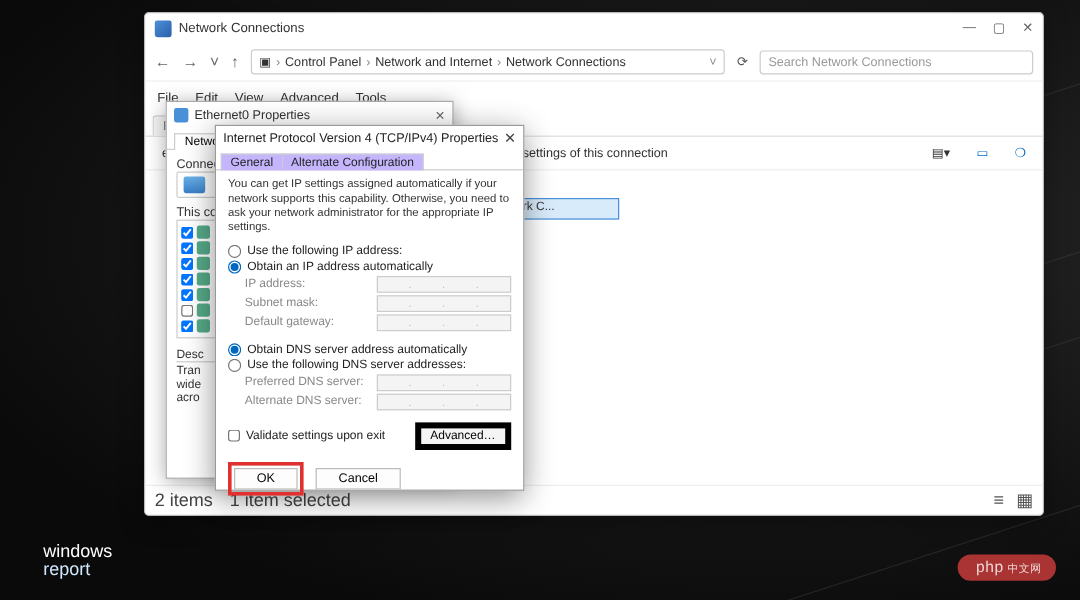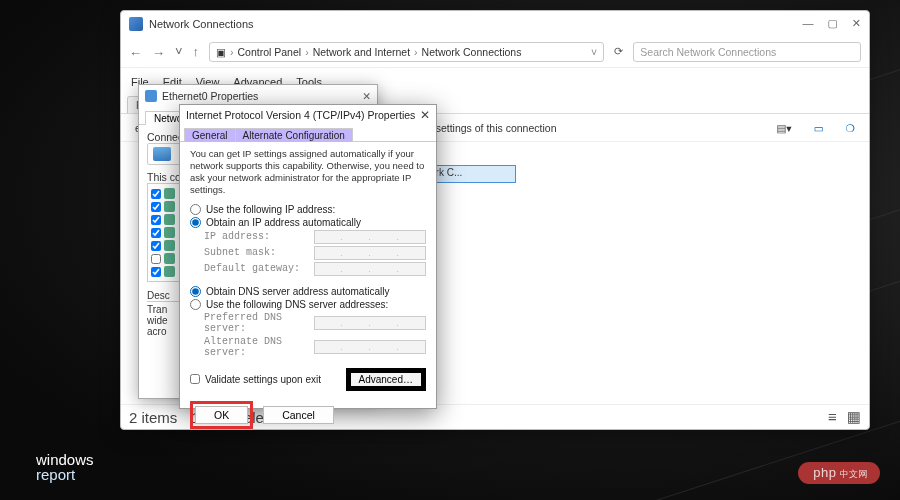--- a/index.html
+++ b/index.html
@@ -58,21 +58,21 @@
 .ipv4-title { height: 20px; display: flex; align-items: center; padding: 0 6px; font-size: 10.5px; }
 .ipv4-title .x { margin-left: auto; color: #444; font-size: 12px; }
 .ipv4-tabs { display: flex; margin: 3px 0 0 4px; }
 .ipv4-tabs .tab { border: 1px solid #ccc; border-bottom: none; padding: 1px 7px; background: #c4b5fd; font-size: 10px; }
 .ipv4-tabs .tab + .tab { margin-left: -1px; }
 .ipv4-body { border-top: 1px solid #ccc; margin-top: -1px; padding: 6px 10px 4px; }
 .ipv4-info { font-size: 9.5px; line-height: 1.25; color: #333; margin-bottom: 8px; }
 .radio-row { display: flex; align-items: center; gap: 5px; margin: 2px 0; font-size: 10px; }
 .radio-row input[type=radio] { accent-color: #0067c0; width: 11px; height: 11px; }
 .field-row { display: flex; align-items: center; margin: 2px 0 2px 14px; font-size: 10px; color: #888; }
-.field-row .lbl { width: 110px; font-family: Liberation Mono, monospace; }
+.field-row .lbl { width: 110px; }
 .field-row .ipbox { flex: 1; border: 1px solid #ccc; background: #f4f4f4; height: 14px; display: flex; align-items: center; justify-content: space-evenly; color: #bbb; font-size: 9px; }
 .validate-row { display: flex; align-items: center; gap: 5px; margin-top: 10px; font-size: 10px; }
 .validate-row input[type=checkbox] { width: 10px; height: 10px; }
 .adv-btn { margin-left: auto; border: 5px solid #000000; background: #f4f4f4; padding: 1px 8px; font-size: 10px; }
 .btn-row { display: flex; justify-content: flex-start; align-items: center; gap: 10px; padding: 6px 10px 8px; }
 .btn { border: 1px solid #bbb; background: #fdfdfd; padding: 2px 18px; font-size: 10.5px; }
 .btn-highlight { border: 3px solid #e03030; padding: 2px; display: inline-block; }
 
 
 .wr-logo { position: absolute; left: 36px; bottom: 18px; color: #cfe8ff; font-size: 15px; line-height: 1; font-weight: 300; }

